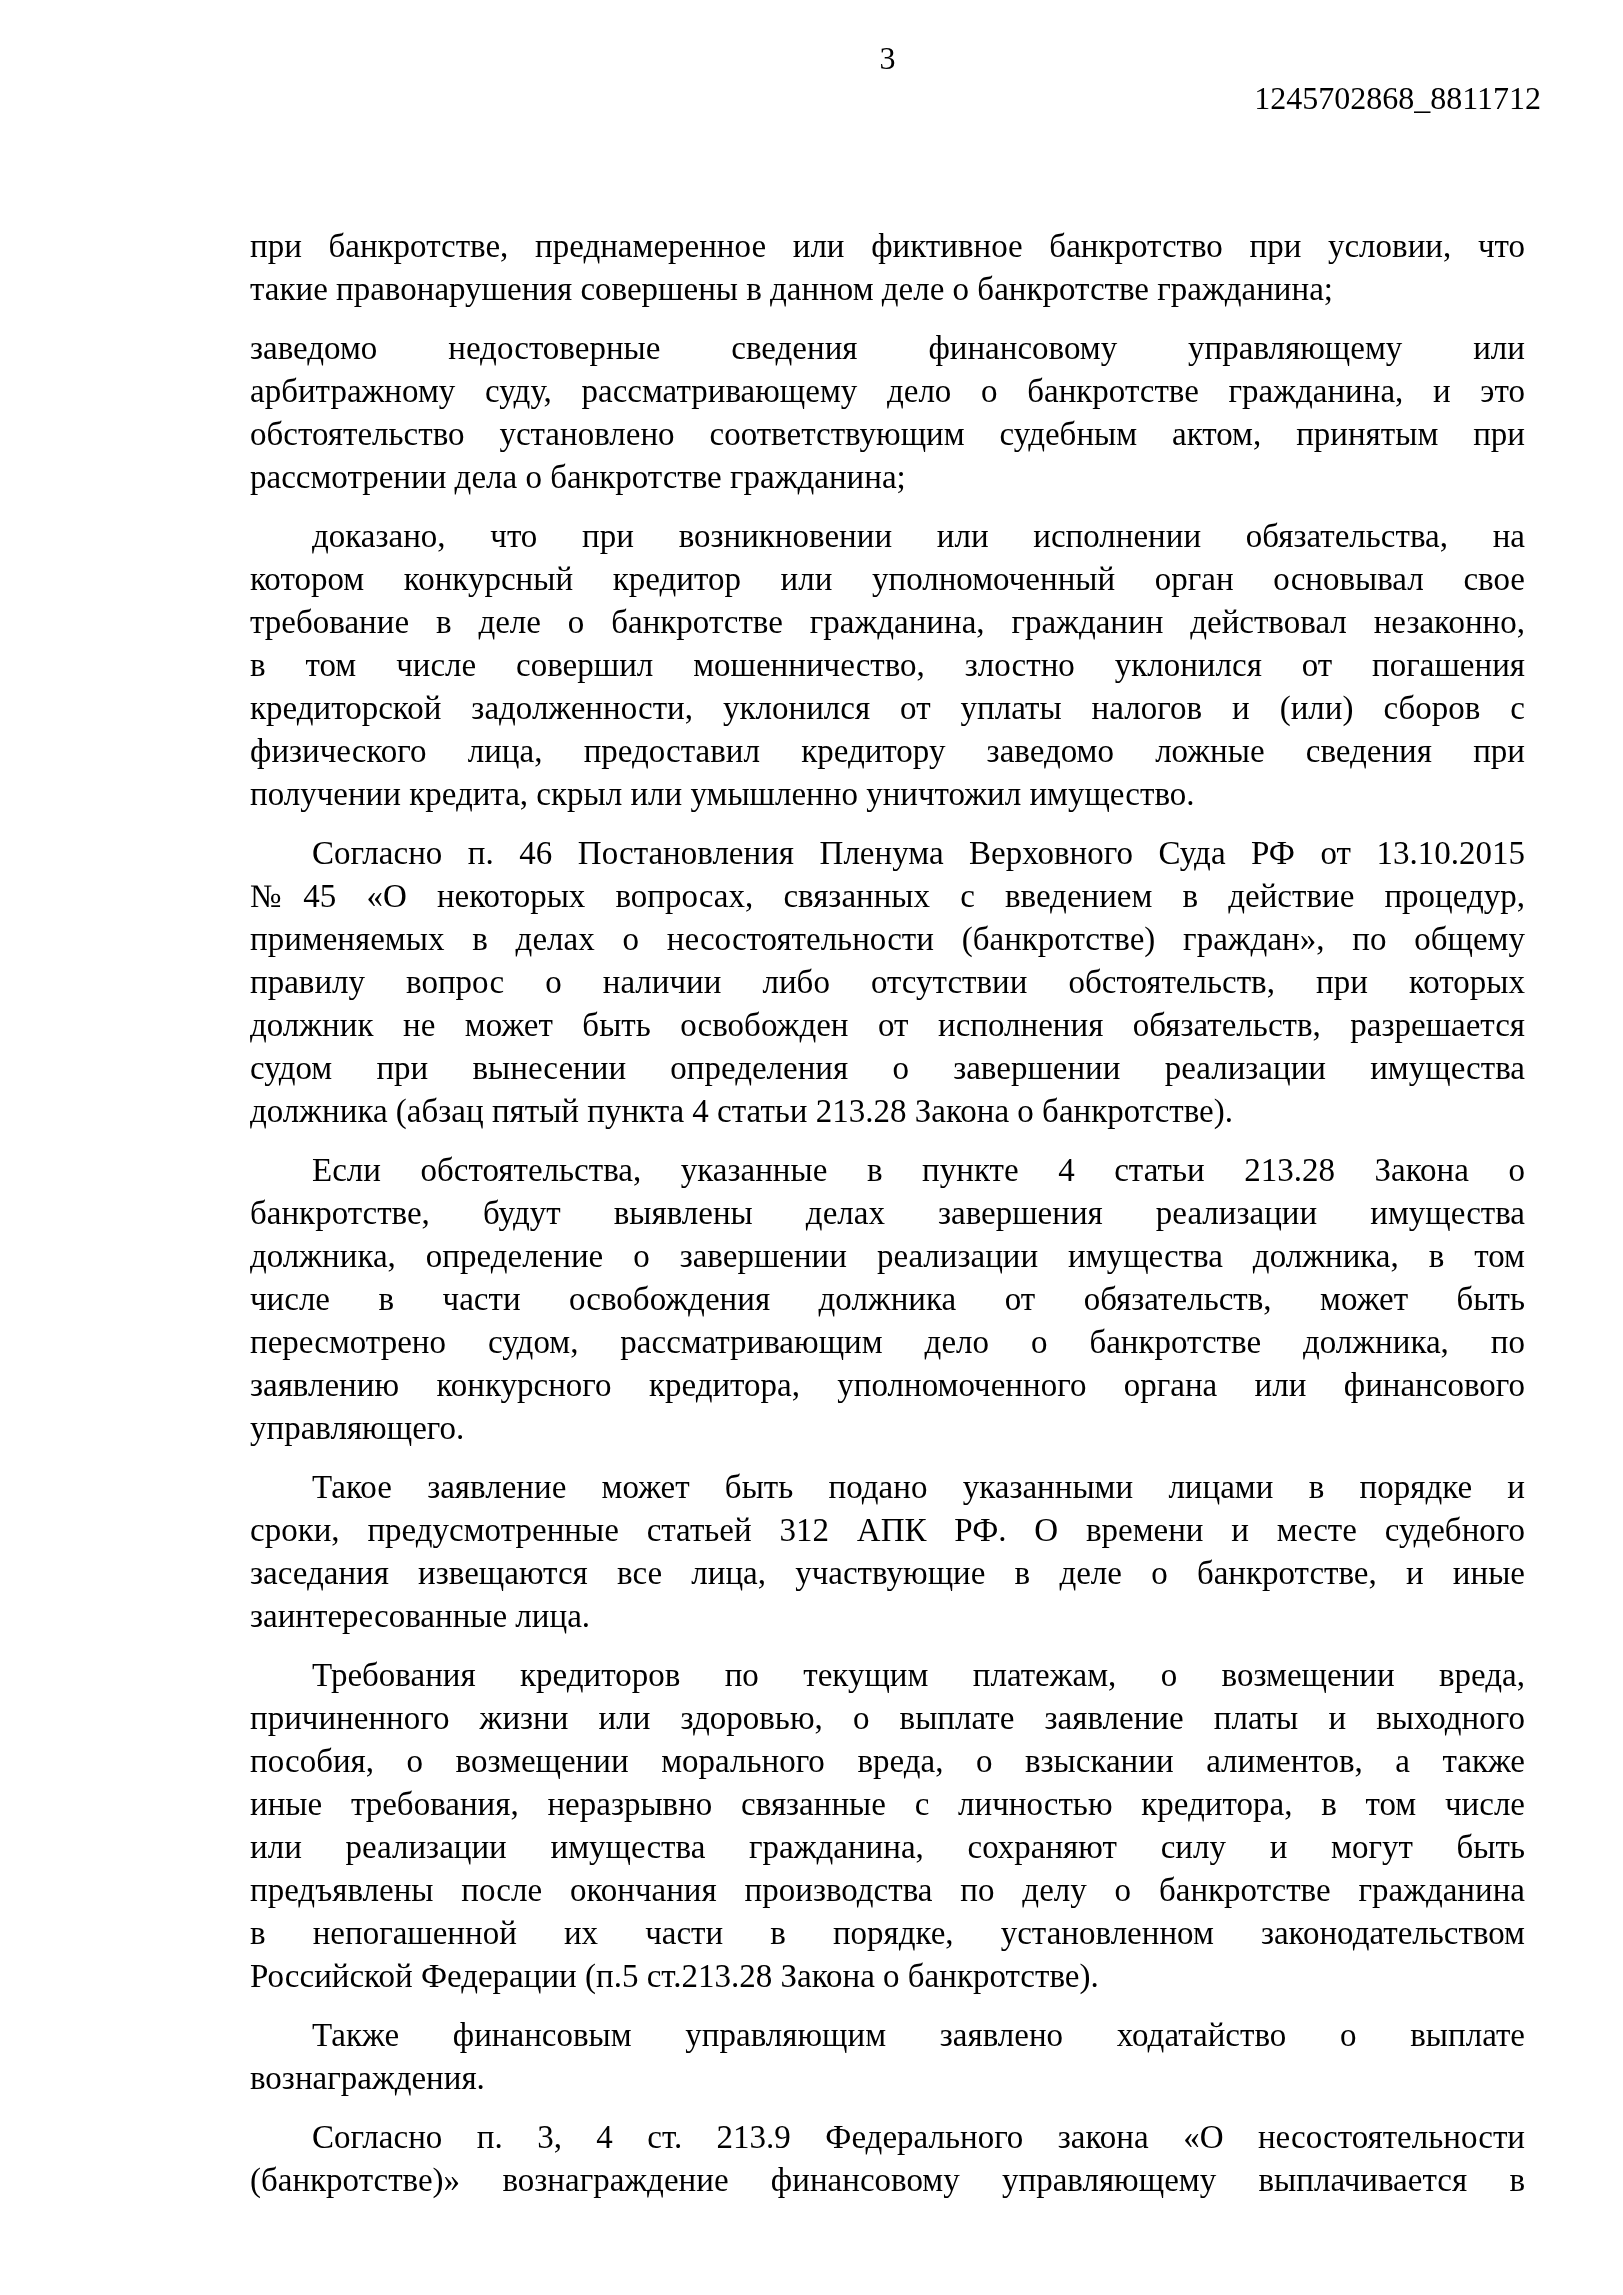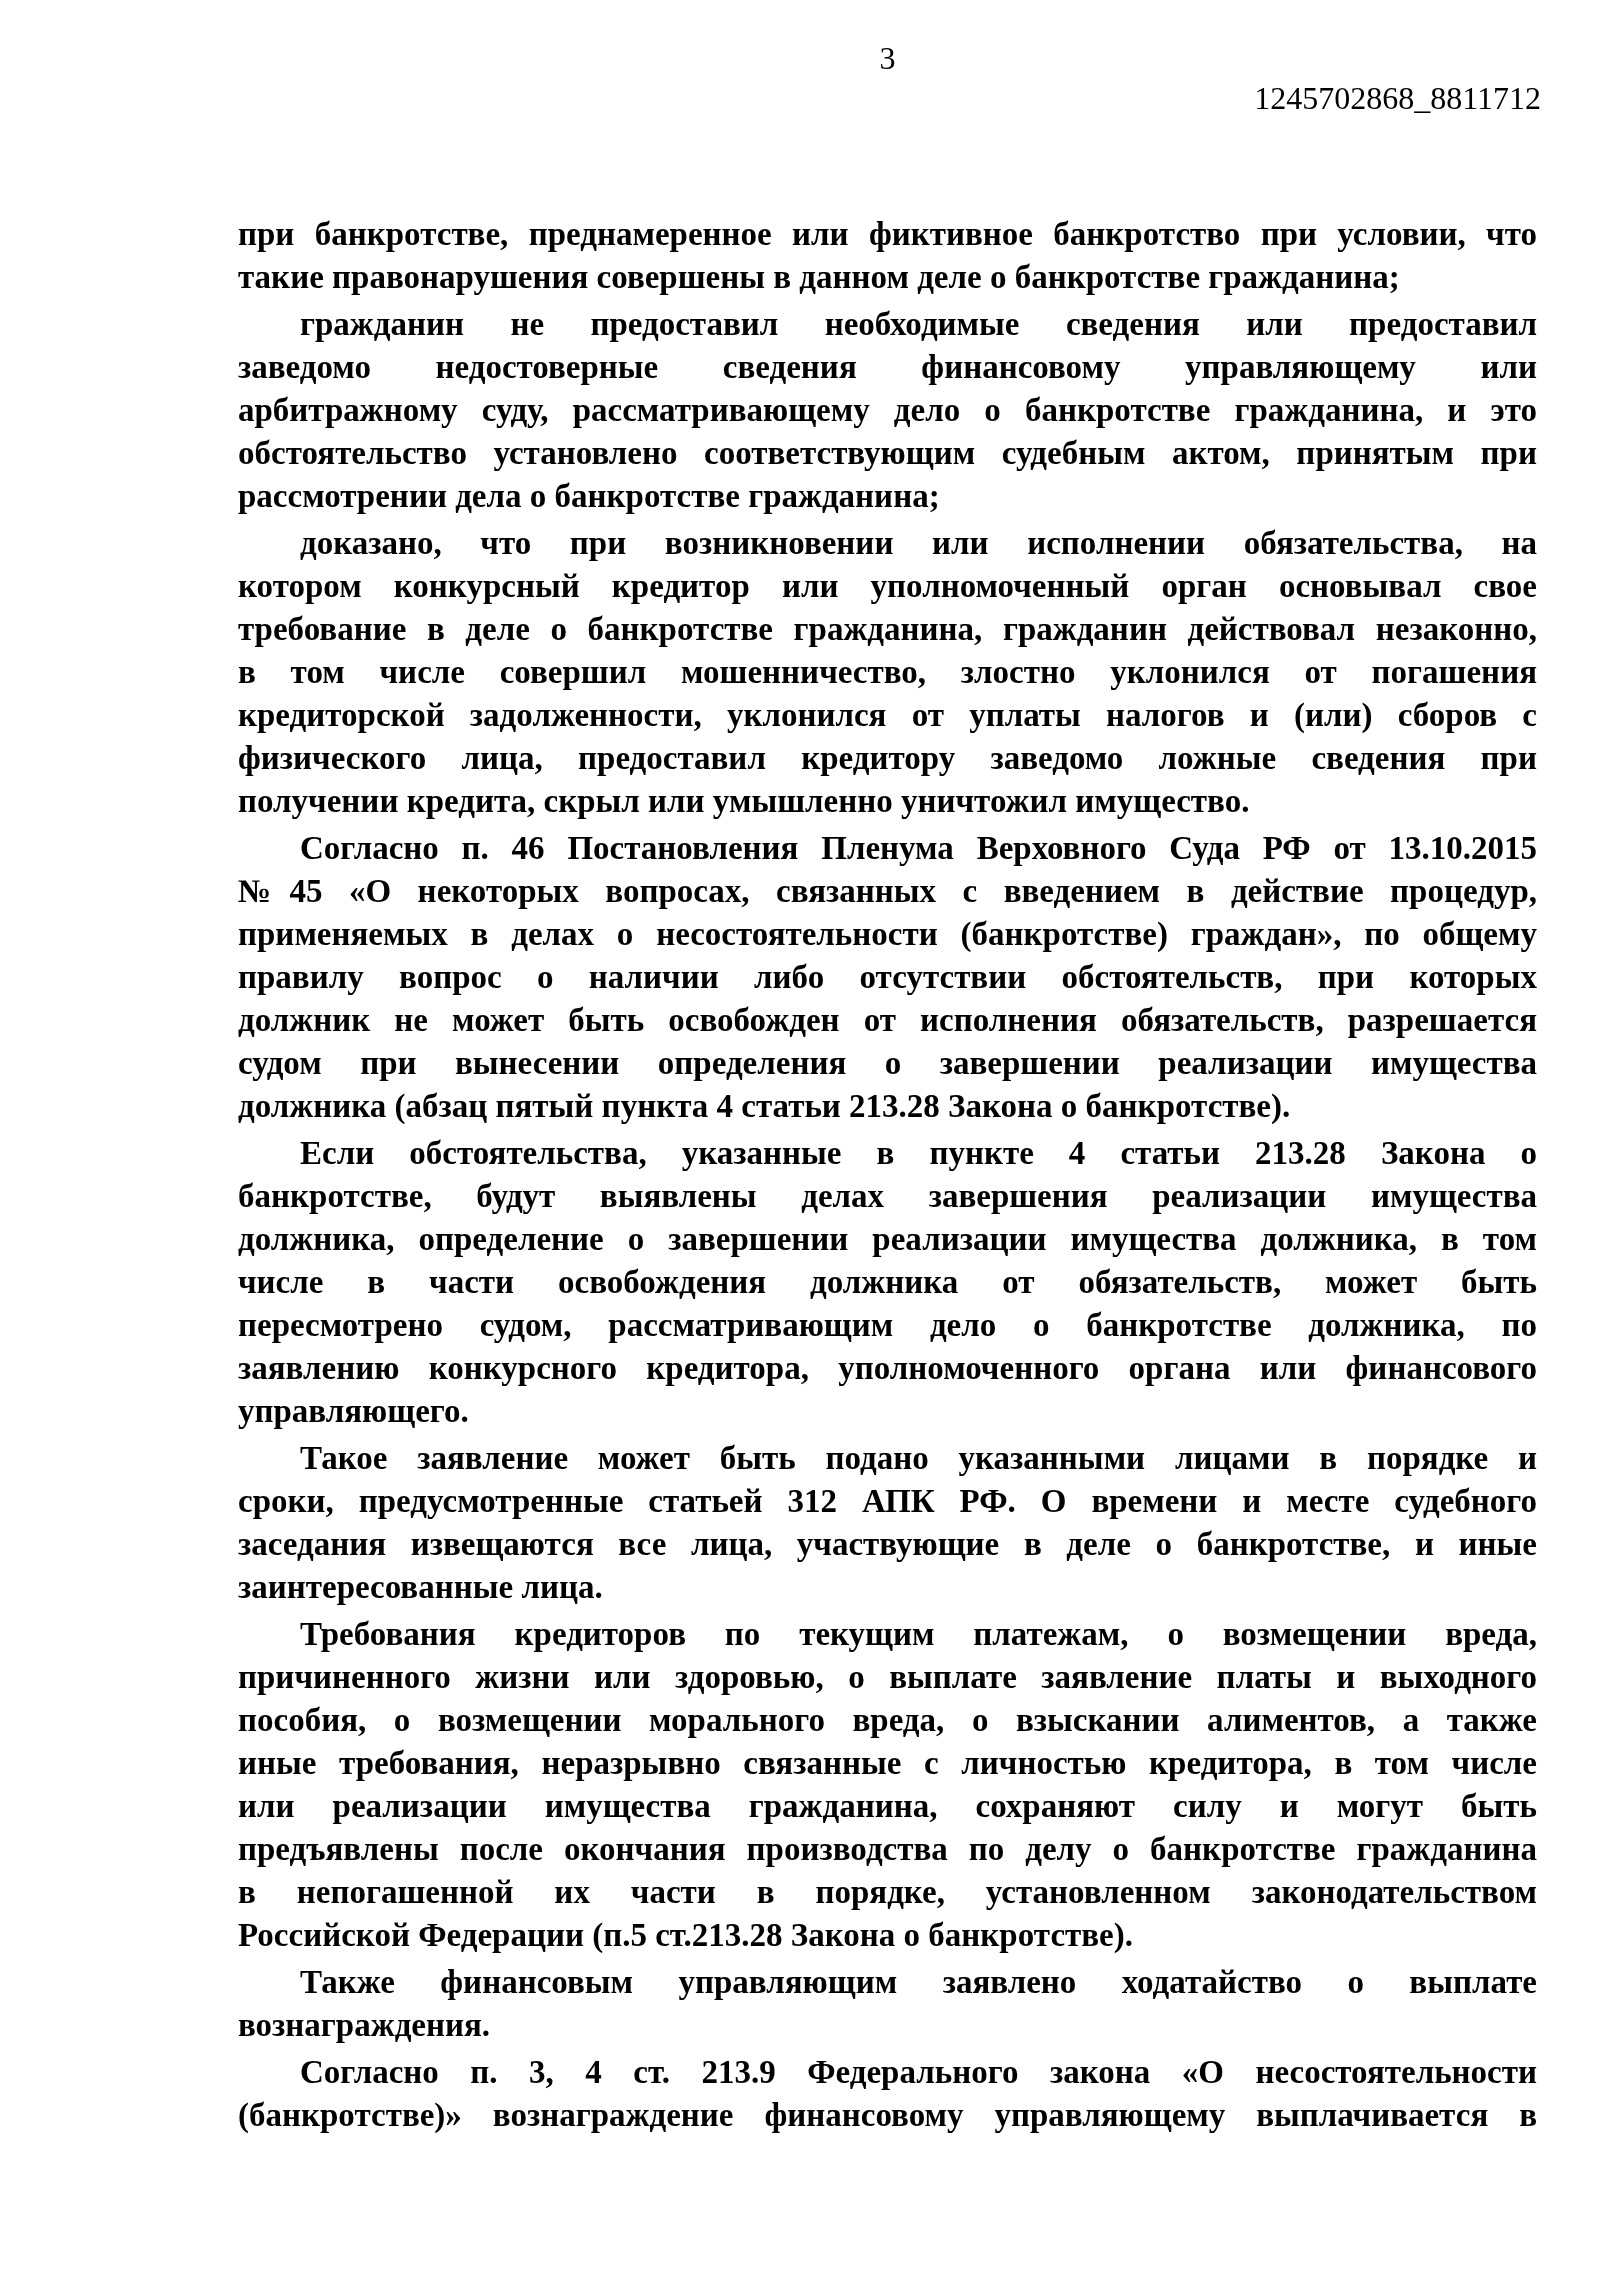--- a/index.html
+++ b/index.html
@@ -40,23 +40,22 @@
   }
   .body-text {
     position: absolute;
     top: 209px;
     left: 234px;
     width: 1307px;
     font-size: 33px;
     line-height: 43px;
   }
   .paragraph {
-    margin: 4px;
+    margin: 16px;
     padding: 0;
-    font-weight: bold;
   }
   .line {
     height: 43px;
     text-align: justify;
     text-align-last: justify;
     overflow: visible;
   }
   .line.last-line {
     text-align-last: left;
   }
@@ -71,21 +70,20 @@
   <div class="header-row">
     <div class="page-number">3</div>
     <div class="doc-id">1245702868_8811712</div>
   </div>
   <div class="body-text" id="body-text">
       <div class="paragraph">
         <div class="line">при банкротстве, преднамеренное или фиктивное банкротство при условии, что</div>
         <div class="line last-line">такие правонарушения совершены в данном деле о банкротстве гражданина;</div>
       </div>
       <div class="paragraph">
-        <div class="line first-indent">гражданин не предоставил необходимые сведения или предоставил</div>
         <div class="line">заведомо недостоверные сведения финансовому управляющему или</div>
         <div class="line">арбитражному суду, рассматривающему дело о банкротстве гражданина, и это</div>
         <div class="line">обстоятельство установлено соответствующим судебным актом, принятым при</div>
         <div class="line last-line">рассмотрении дела о банкротстве гражданина;</div>
       </div>
       <div class="paragraph">
         <div class="line first-indent">доказано, что при возникновении или исполнении обязательства, на</div>
         <div class="line">котором конкурсный кредитор или уполномоченный орган основывал свое</div>
         <div class="line">требование в деле о банкротстве гражданина, гражданин действовал незаконно,</div>
         <div class="line">в том числе совершил мошенничество, злостно уклонился от погашения</div>

